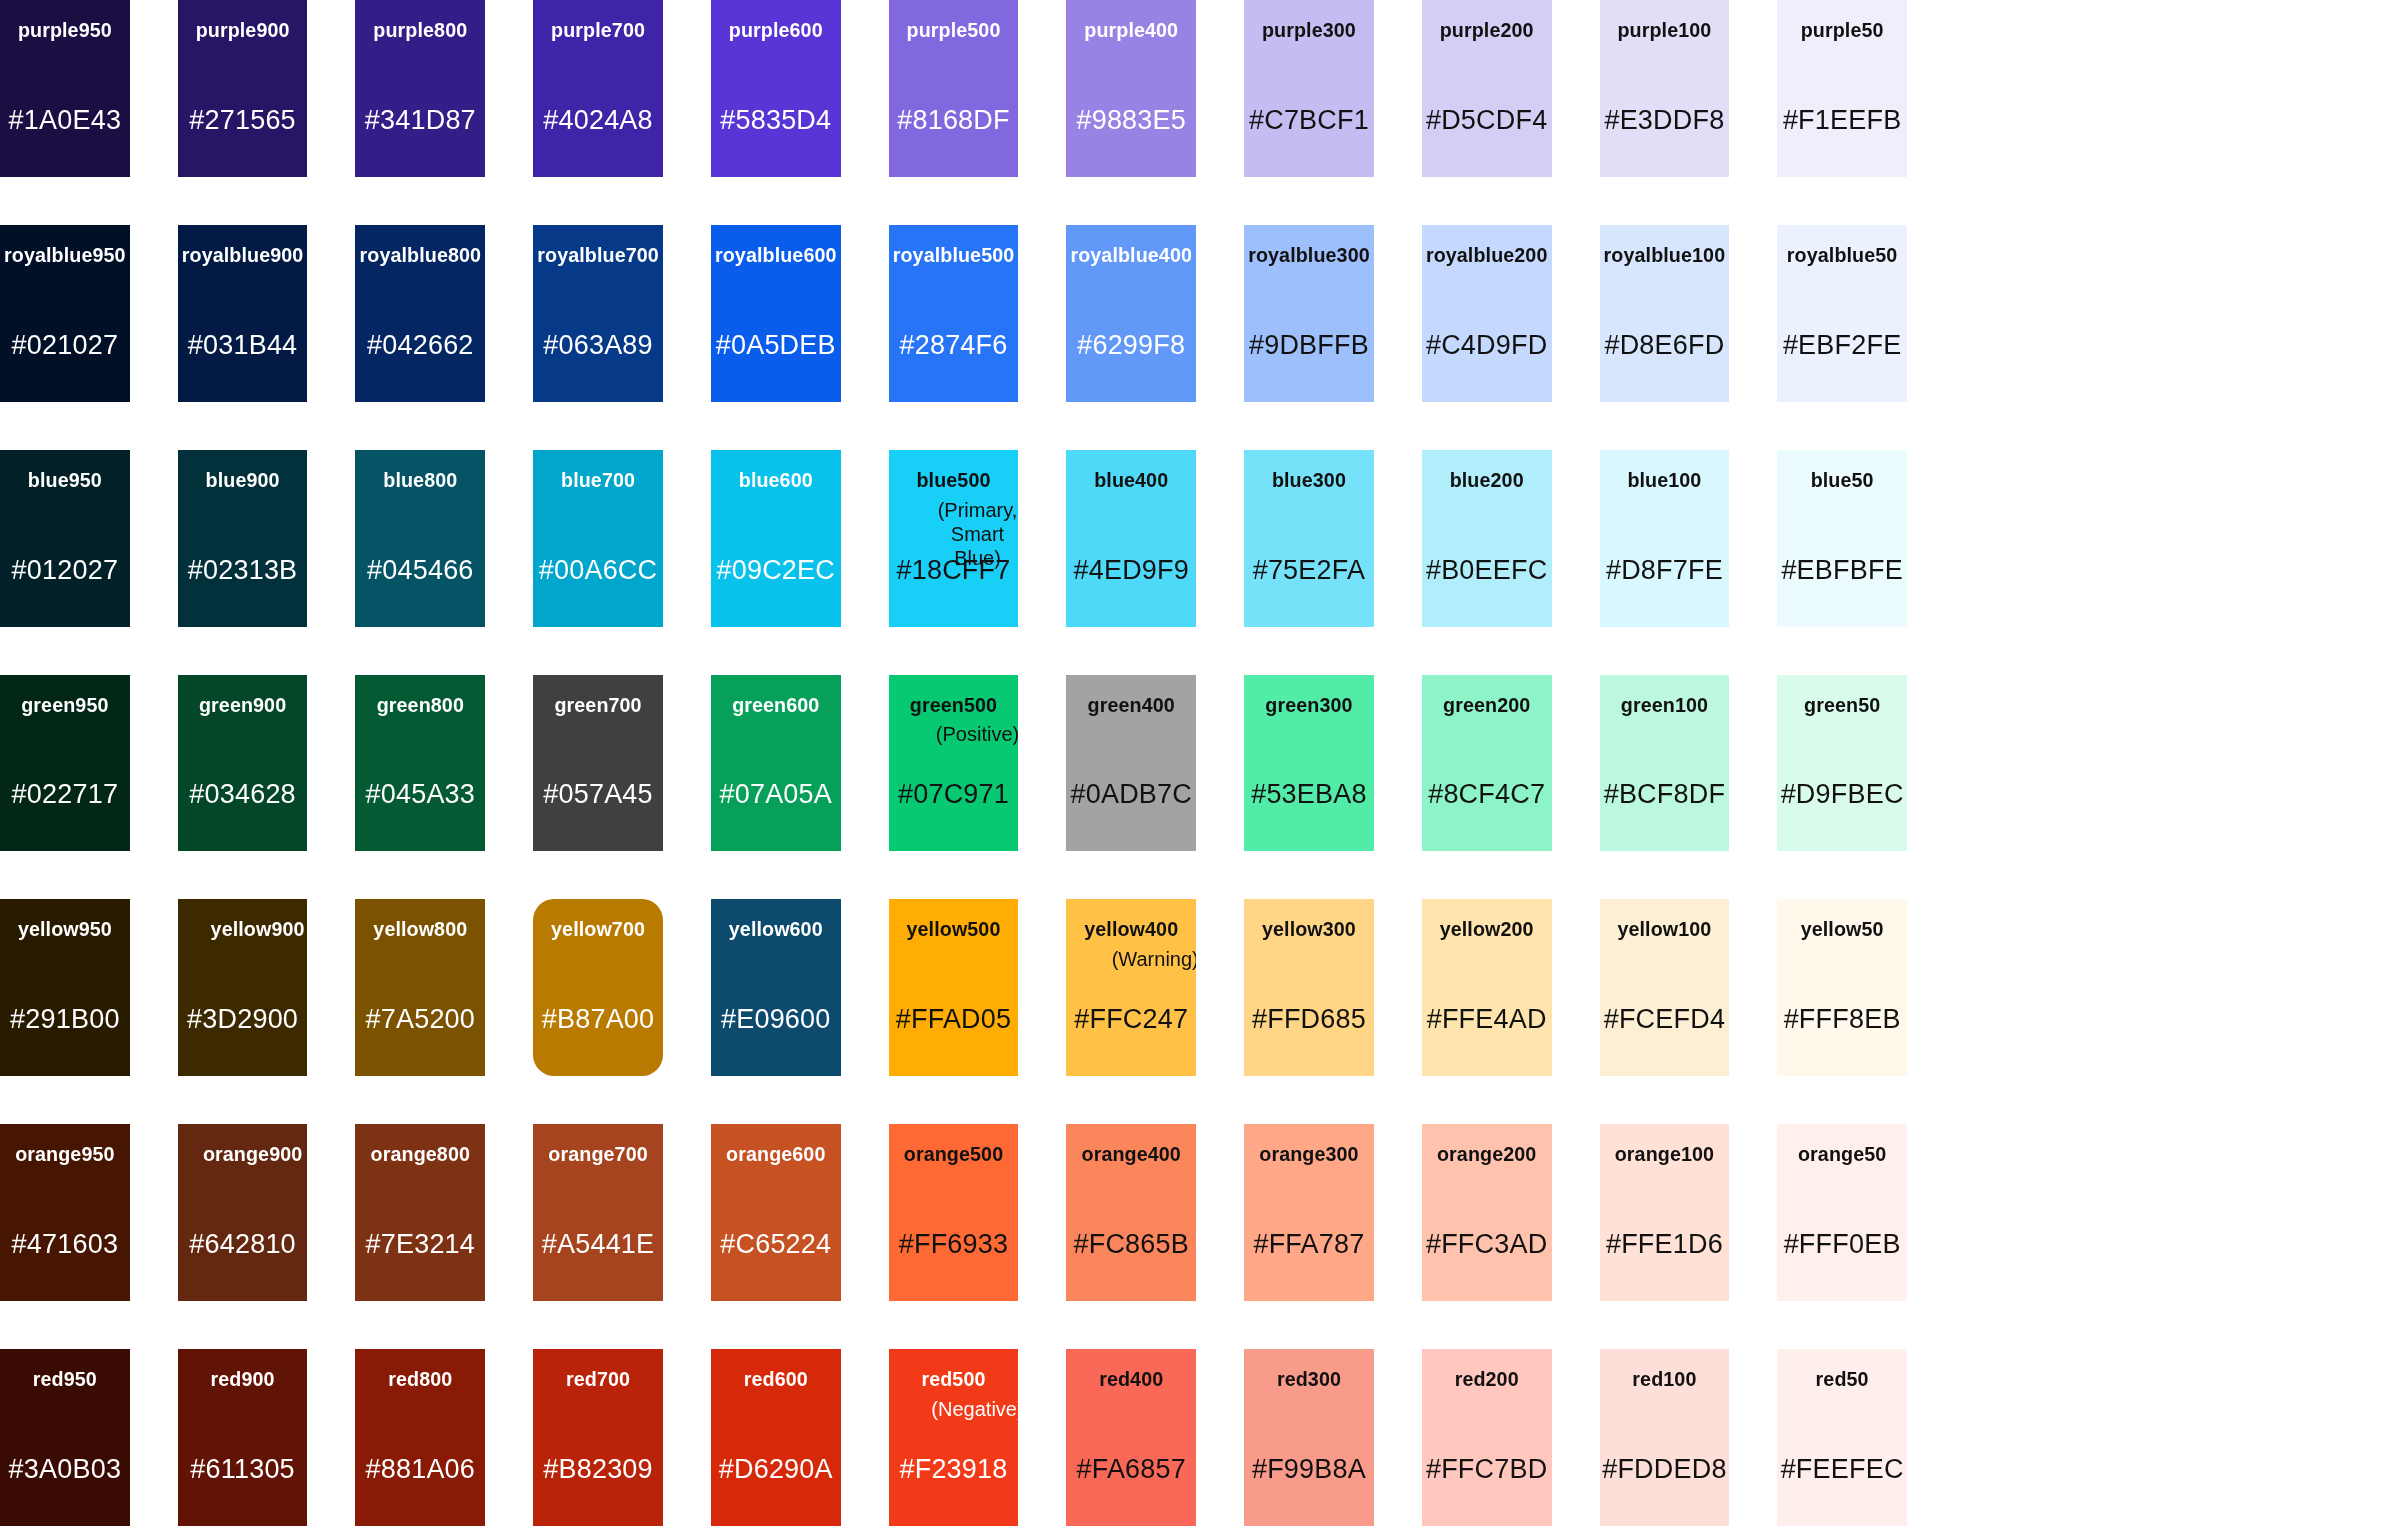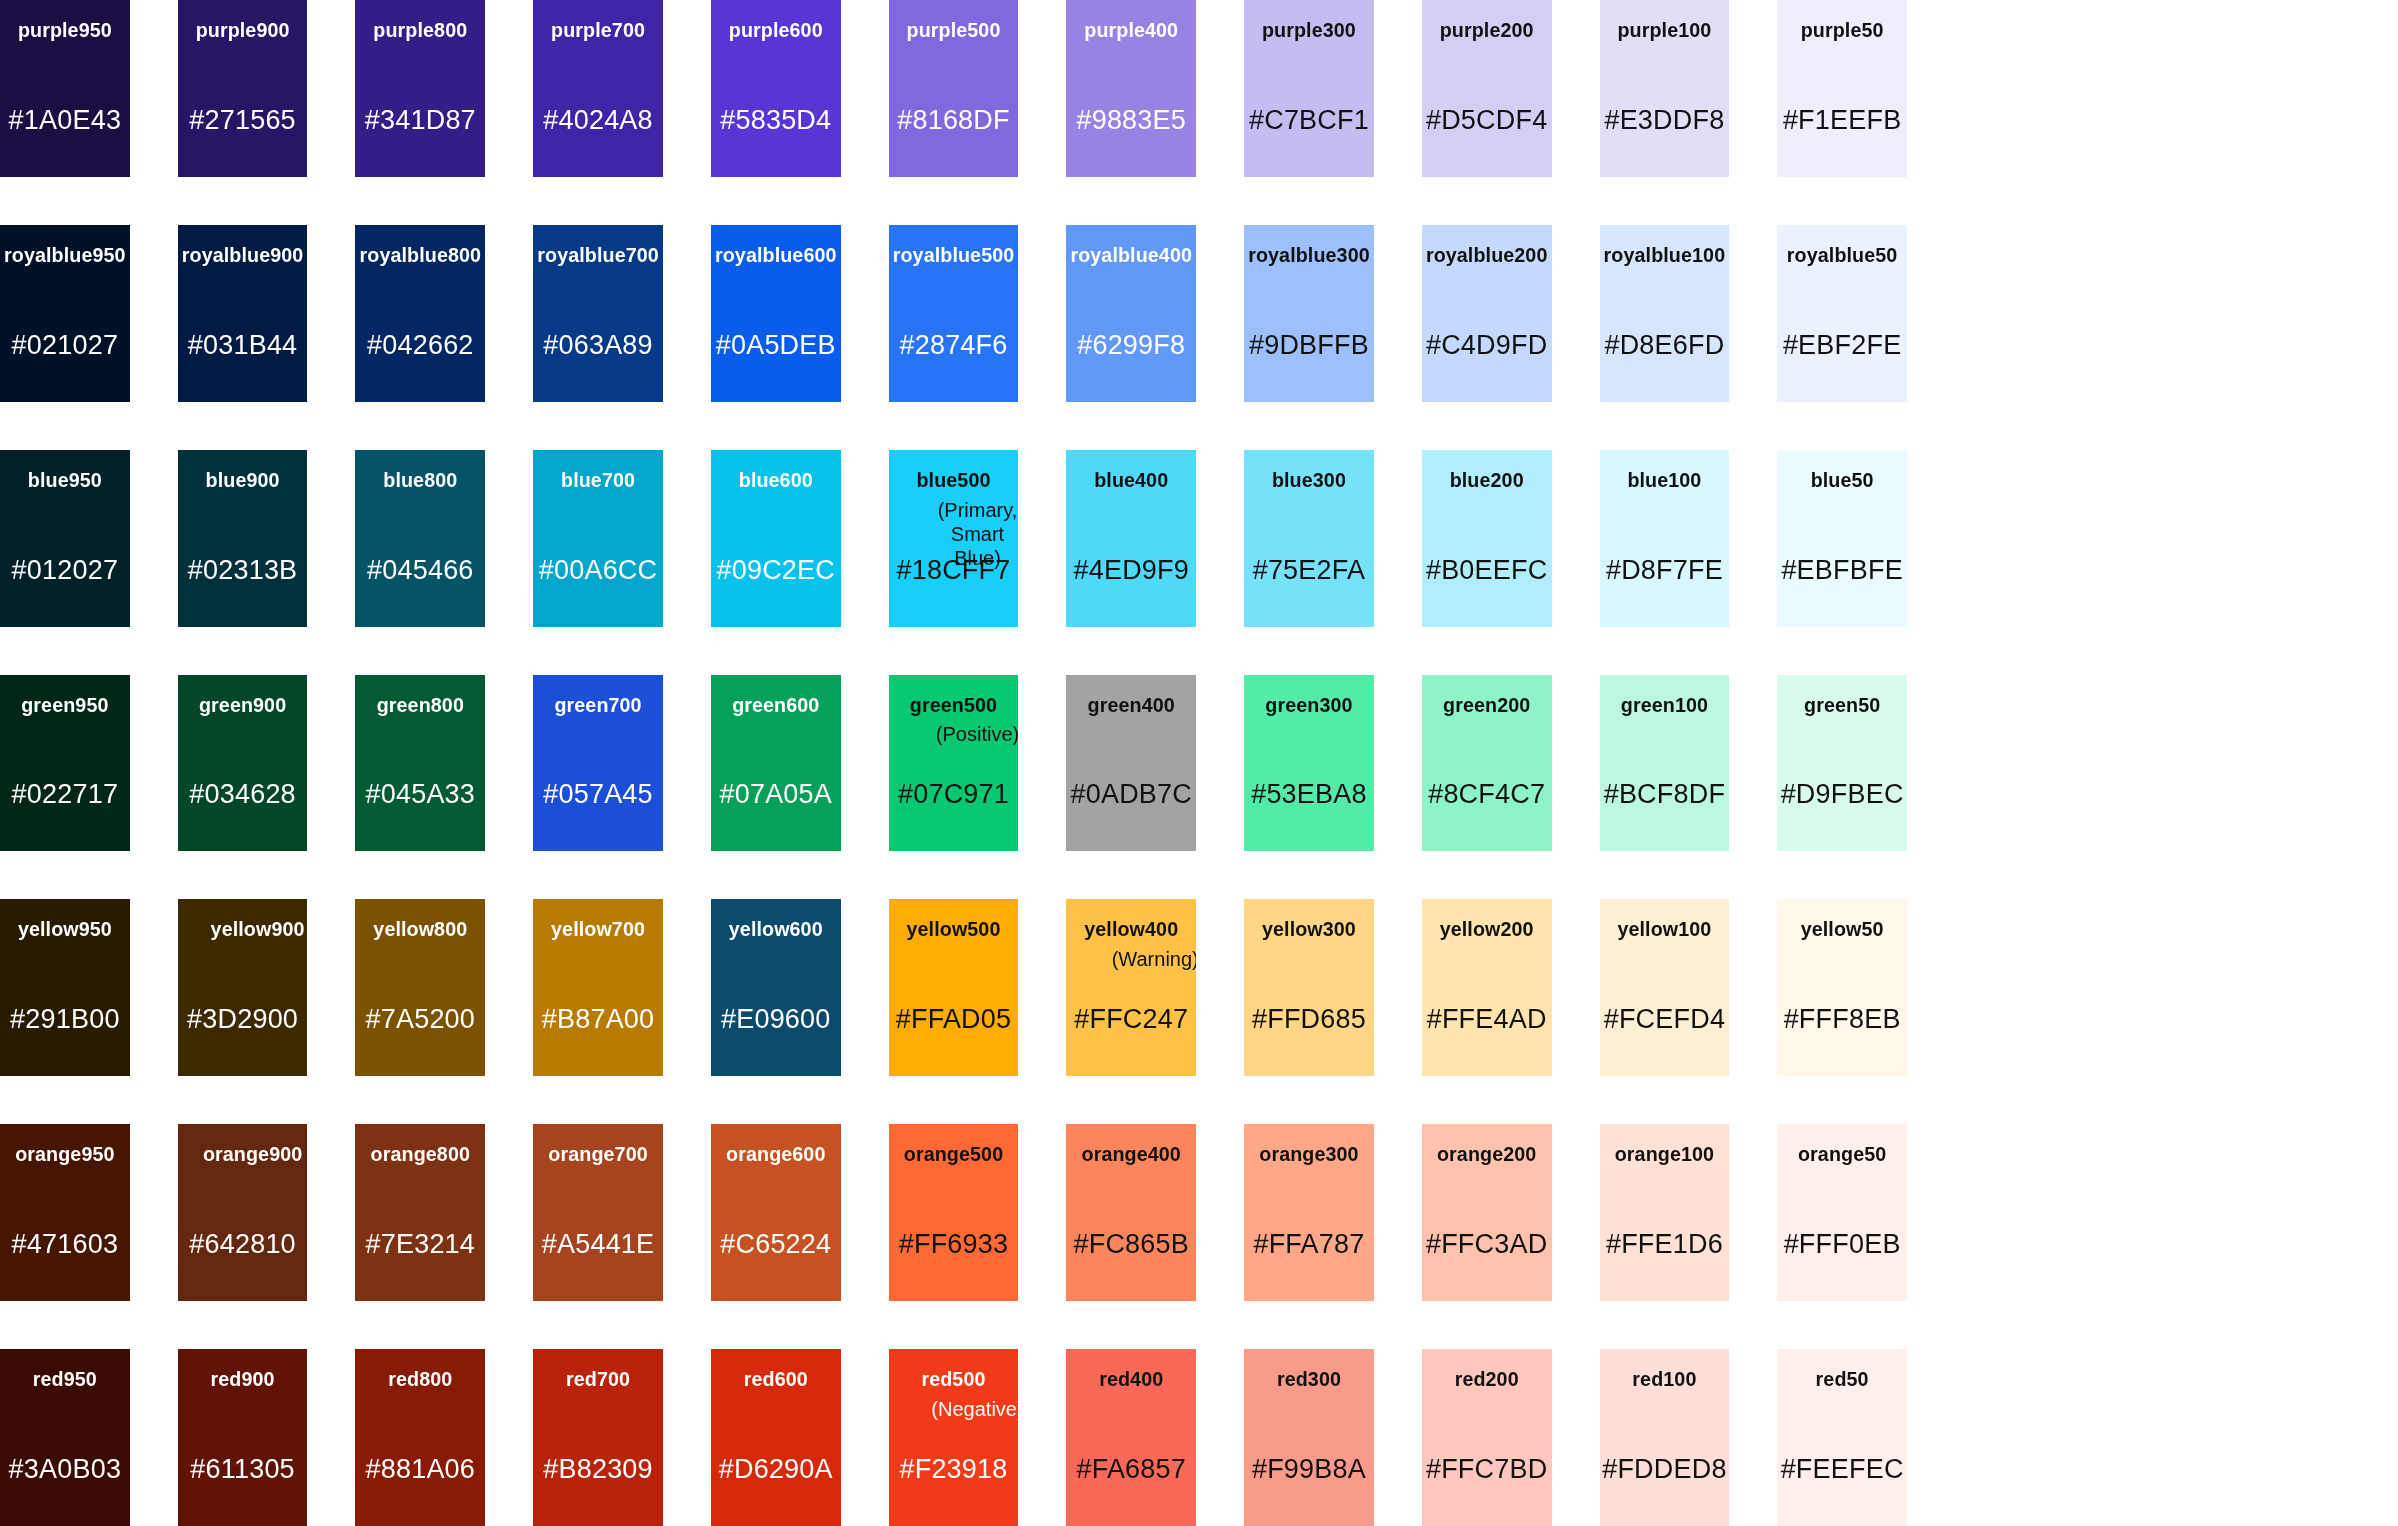--- a/index.html
+++ b/index.html
@@ -198,21 +198,21 @@
       <div class="swatch-hex light-text">#022717</div>
     </div>
     <div class="swatch" style="background: rgb(3, 70, 40);">
       <div class="swatch-name light-text">green900</div>
       <div class="swatch-hex light-text">#034628</div>
     </div>
     <div class="swatch" style="background: rgb(4, 90, 51);">
       <div class="swatch-name light-text">green800</div>
       <div class="swatch-hex light-text">#045A33</div>
     </div>
-    <div class="swatch" style="background: #1d4ed8;">
+    <div class="swatch" style="background: #404040;">
       <div class="swatch-name light-text">green700</div>
       <div class="swatch-hex light-text">#057A45</div>
     </div>
     <div class="swatch" style="background: rgb(7, 160, 90);">
       <div class="swatch-name light-text">green600</div>
       <div class="swatch-hex light-text">#07A05A</div>
     </div>
     <div class="swatch" style="background: rgb(7, 201, 113);">
       <div class="swatch-name dark-text">green500</div>
       <div class="swatch-note dark-text">(Positive)</div>
@@ -243,21 +243,21 @@
       <div class="swatch-hex light-text">#291B00</div>
     </div>
     <div class="swatch" style="background: rgb(61, 41, 0); padding-left: 30px;">
       <div class="swatch-name light-text">yellow900</div>
       <div class="swatch-hex light-text">#3D2900</div>
     </div>
     <div class="swatch" style="background: rgb(122, 82, 0);">
       <div class="swatch-name light-text">yellow800</div>
       <div class="swatch-hex light-text">#7A5200</div>
     </div>
-    <div class="swatch" style="background: rgb(184, 122, 0);">
+    <div class="swatch" style="background: rgb(184, 122, 0); border-radius: 21px;">
       <div class="swatch-name light-text">yellow700</div>
       <div class="swatch-hex light-text">#B87A00</div>
     </div>
     <div class="swatch" style="background: #0c4a6e;">
       <div class="swatch-name light-text">yellow600</div>
       <div class="swatch-hex light-text">#E09600</div>
     </div>
     <div class="swatch" style="background: rgb(255, 173, 5);">
       <div class="swatch-name dark-text">yellow500</div>
       <div class="swatch-hex dark-text">#FFAD05</div>

